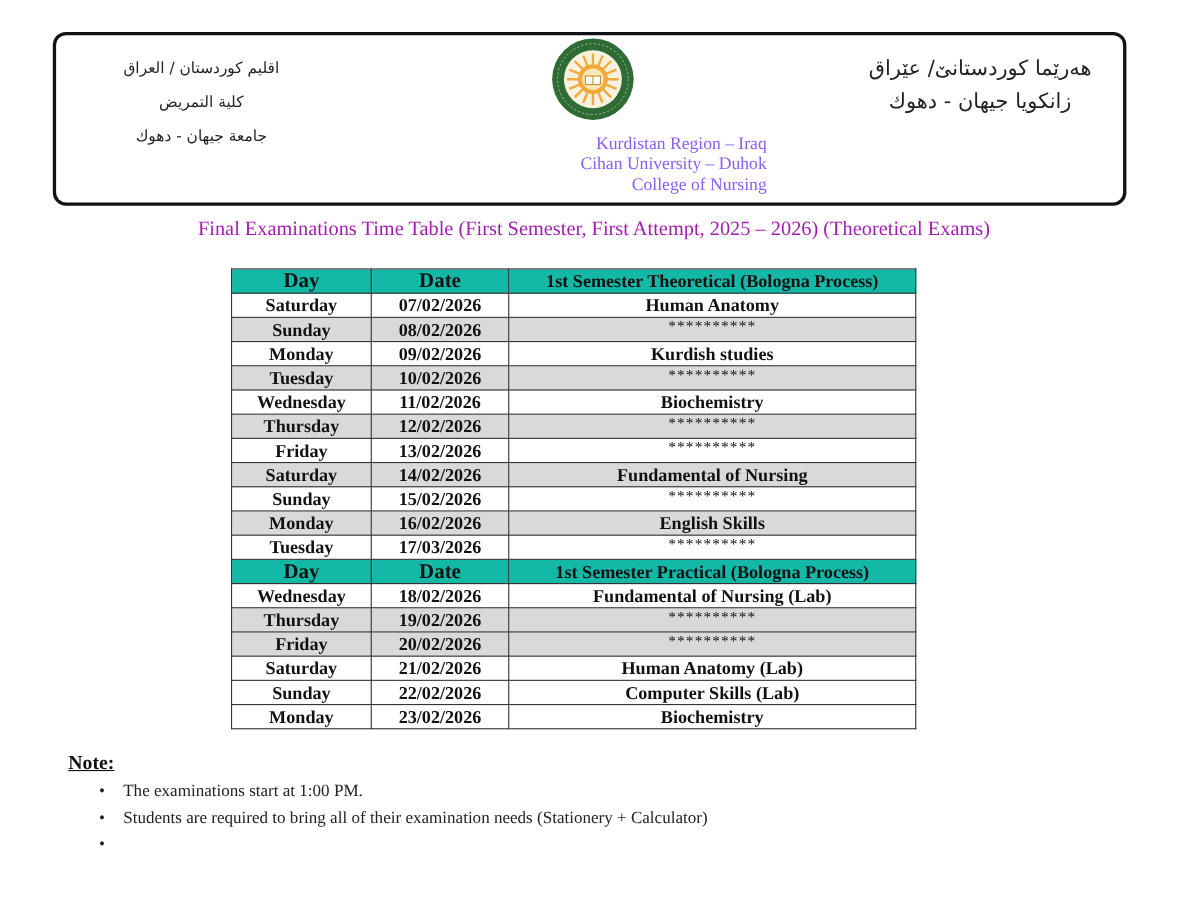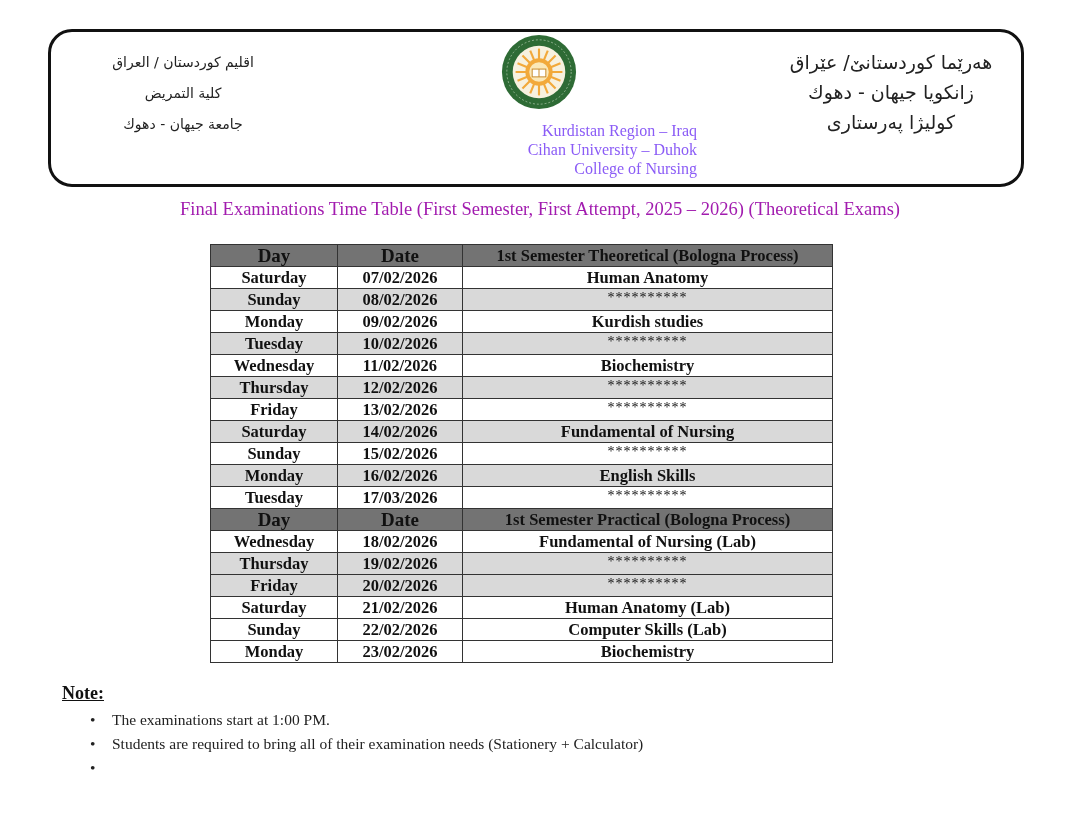--- a/index.html
+++ b/index.html
@@ -2,21 +2,21 @@
 <html><head>
 <meta charset="utf-8">
 <style>
   html, body { margin: 0; padding: 0; background: #ffffff; }
   body {
     width: 1080px; height: 816px; position: relative; overflow: hidden;
     font-family: "Liberation Serif", "DejaVu Serif", serif; color: #111;
   }
   .header-box {
     position: absolute; left: 48px; top: 29px; width: 976px; height: 158px;
-    border: 3px solid #111; border-radius: 24px; box-sizing: border-box;
+    border: 3px solid #111; border-radius: 12px; box-sizing: border-box;
   }
   .ar-col {
     position: absolute; top: 18px; width: 240px; text-align: center;
     font-family: "DejaVu Sans", "Liberation Sans", sans-serif; font-size: 14px;
     direction: rtl; color: #222;
   }
   .ar-col.left { left: 12px; }
   .ar-col.right { right: 0px; width: 260px; font-size: 19px; }
   .ar-col div { height: 31px; line-height: 24px; }
   .ar-col.right div { height: 30px; }
@@ -32,21 +32,21 @@
   table.tt {
     position: absolute; left: 210px; top: 244px; width: 623px;
     border-collapse: collapse; font-weight: bold; font-size: 16.5px;
   }
   table.tt td {
     border: 1px solid #333; text-align: center; height: 21px; padding: 0;
     line-height: 20px; color: #111;
   }
   table.tt td.c-day { width: 126px; }
   table.tt td.c-date { width: 124px; }
-  table.tt tr.hdr td { font-size: 19px; background: #737373; }
+  table.tt tr.hdr td { font-size: 19px; background: #14b8a6; }
   table.tt tr.hdr td.c-subj { font-size: 16.5px; }
   table.tt tr.gray td { background: #d9d9d9; }
   table.tt td.stars { font-weight: normal; font-size: 14px; letter-spacing: 1px; vertical-align: top; line-height: 17px; }
   .note-title {
     position: absolute; left: 62px; top: 683px; font-weight: bold; font-size: 18px;
     text-decoration: underline;
   }
   ul.notes {
     position: absolute; left: 90px; top: 708px; margin: 0; padding: 0; list-style: none;
     font-size: 15.5px; color: #222;
@@ -86,21 +86,20 @@
 
   <div class="center-text">
     <div>Kurdistan Region – Iraq</div>
     <div>Cihan University – Duhok</div>
     <div>College of Nursing</div>
   </div>
 
   <div class="ar-col right">
     <div>هەرێما کوردستانێ/ عێراق</div>
     <div>زانكويا جيهان - دهوك</div>
-    <div>كوليژا پەرستارى</div>
   </div>
 </div>
 
 <div class="doc-title">Final Examinations Time Table (First Semester, First Attempt, 2025 – 2026) (Theoretical Exams)</div>
 
 <table class="tt">
   <tbody id="tt-body">
       <tr class="hdr">
         <td class="c-day">Day</td>
         <td class="c-date">Date</td>

